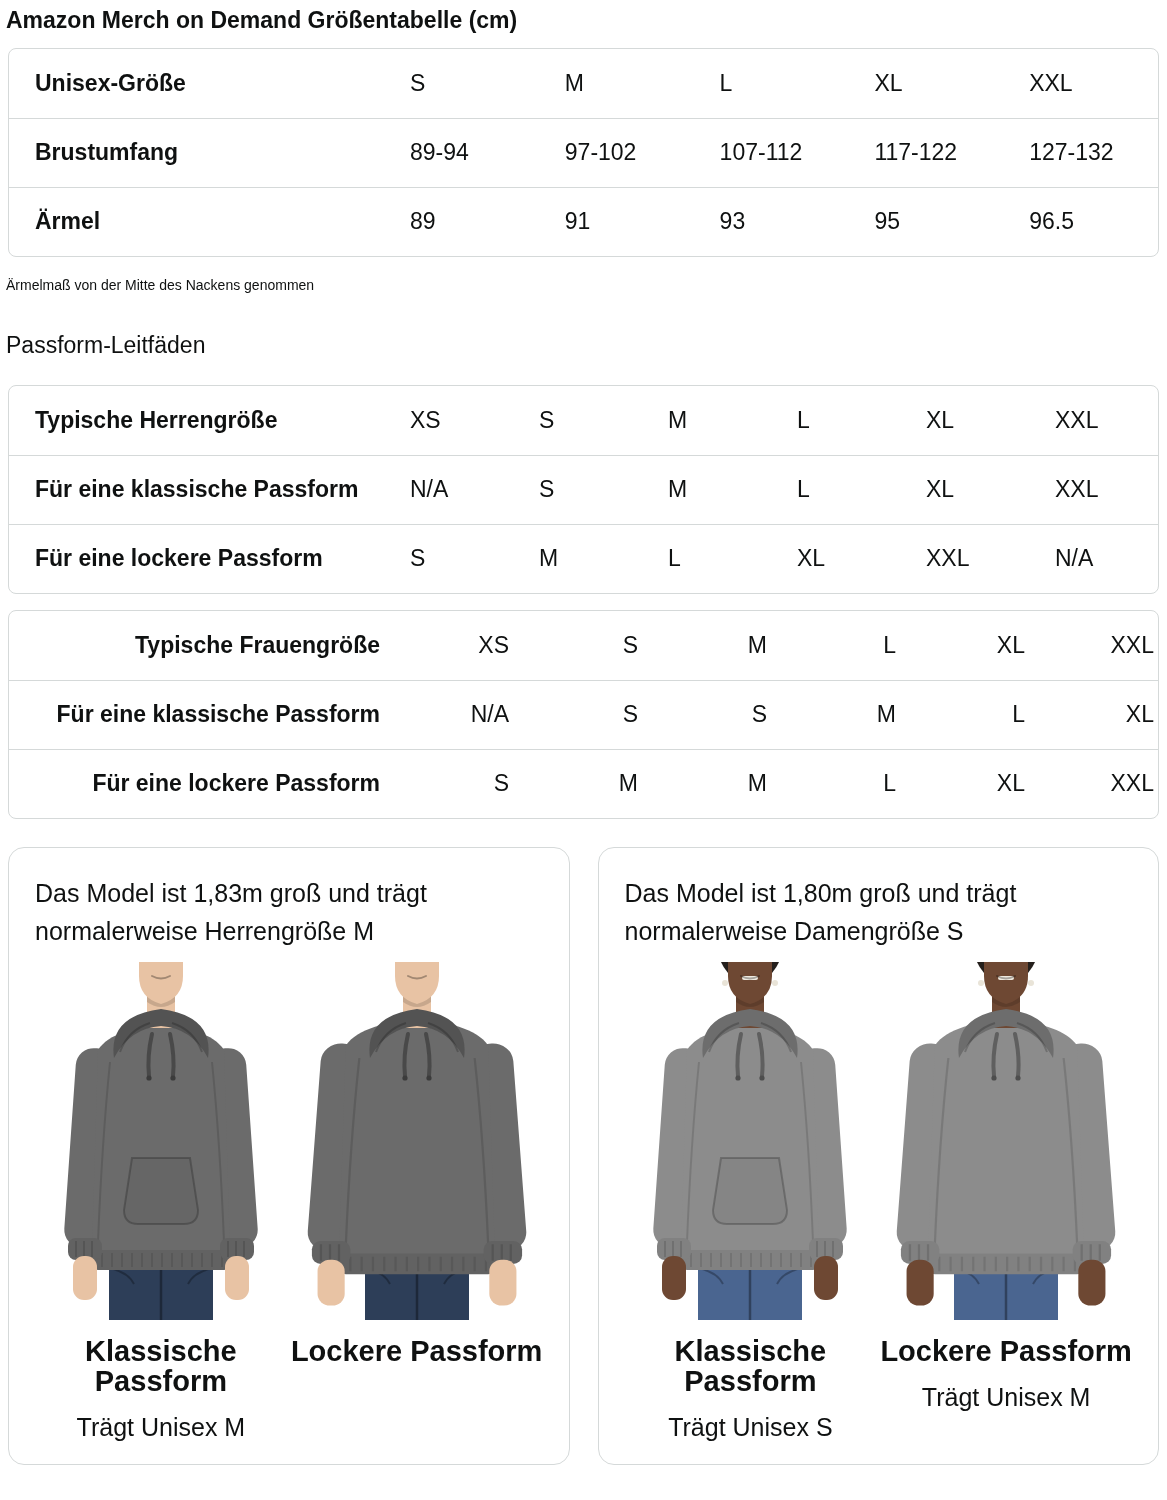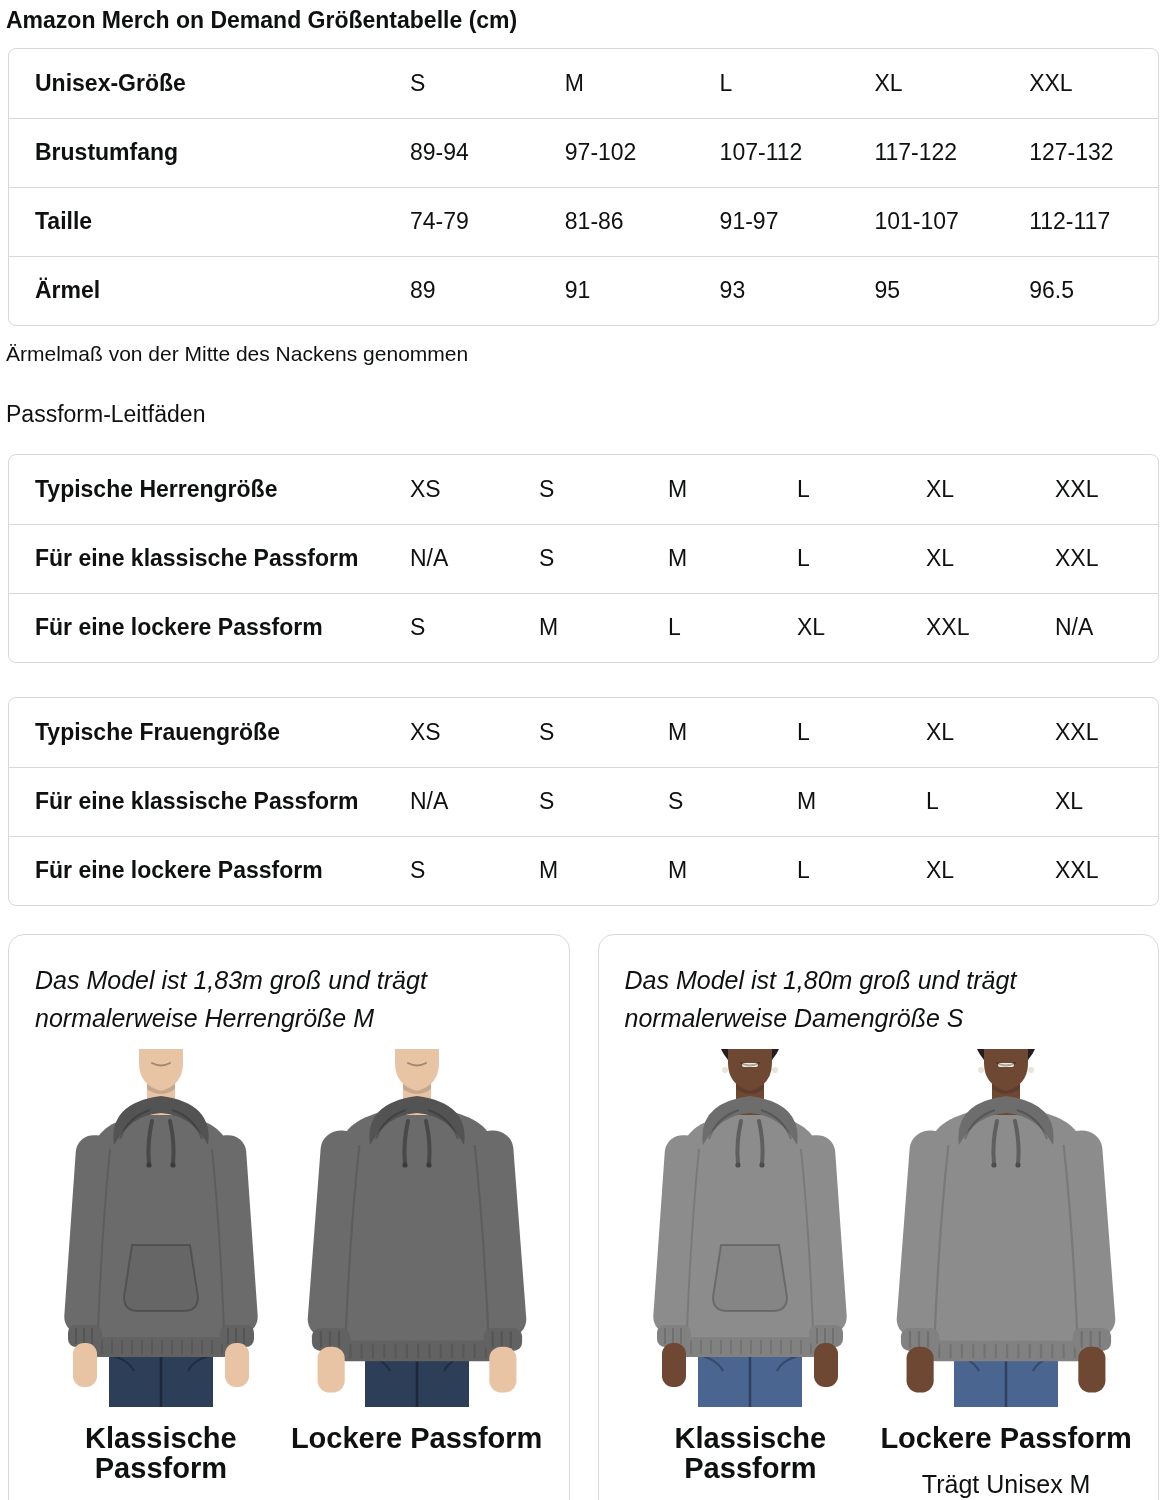--- a/index.html
+++ b/index.html
@@ -36,53 +36,52 @@
     padding: 0 4px 0 26px;
     font-size: 23px;
     vertical-align: middle;
     white-space: nowrap;
     overflow: hidden;
   }
   table.data-table tr + tr td { border-top: 1px solid #D5D9D9; }
   td.row-label { font-weight: 700; }
 
   .fit-note {
-    font-size: 21px;
+    font-size: 14px;
     font-weight: 400;
     margin: 15px 0 0 6px;
     line-height: 26px;
   }
   .section-heading {
     font-size: 23px;
     font-weight: 400;
     margin: 33px 0 0 6px;
     line-height: 28px;
   }
   .mt26 { margin-top: 26px; }
-  .mt25 { margin-top: 34px; }
+  .mt25 { margin-top: 16px; text-align: right; }
 
   .cards-row {
     display: flex;
     gap: 28px;
     margin: 28px 8px 0 8px;
   }
   .model-card {
     flex: 1 1 0;
     border: 1px solid #D5D9D9;
     border-radius: 16px;
     padding: 24px 24px 22px 24px;
     background: #fff;
   }
   .model-desc {
     font-size: 25px;
     line-height: 38px;
     font-weight: 400;
     max-width: 475px;
     margin: 2px 0 12px 2px;
-    font-style: italic;
   }
   .figures-row { display: flex; }
   .figure-col { flex: 1 1 0; text-align: center; }
   .model-photo { width: 230px; height: 358px; display: inline-block; }
   .fit-caption {
     font-size: 29px;
     font-weight: 700;
     margin-top: 12px;
     line-height: 30px;
   }
@@ -119,28 +118,20 @@
             <td>XL</td>
             <td>XXL</td>
           </tr>
           <tr>
             <td class="row-label">Brustumfang</td>
             <td>89-94</td>
             <td>97-102</td>
             <td>107-112</td>
             <td>117-122</td>
             <td>127-132</td>
-          </tr>
-          <tr>
-            <td class="row-label">Taille</td>
-            <td>74-79</td>
-            <td>81-86</td>
-            <td>91-97</td>
-            <td>101-107</td>
-            <td>112-117</td>
           </tr>
           <tr>
             <td class="row-label">Ärmel</td>
             <td>89</td>
             <td>91</td>
             <td>93</td>
             <td>95</td>
             <td>96.5</td>
           </tr>
         </tbody>

